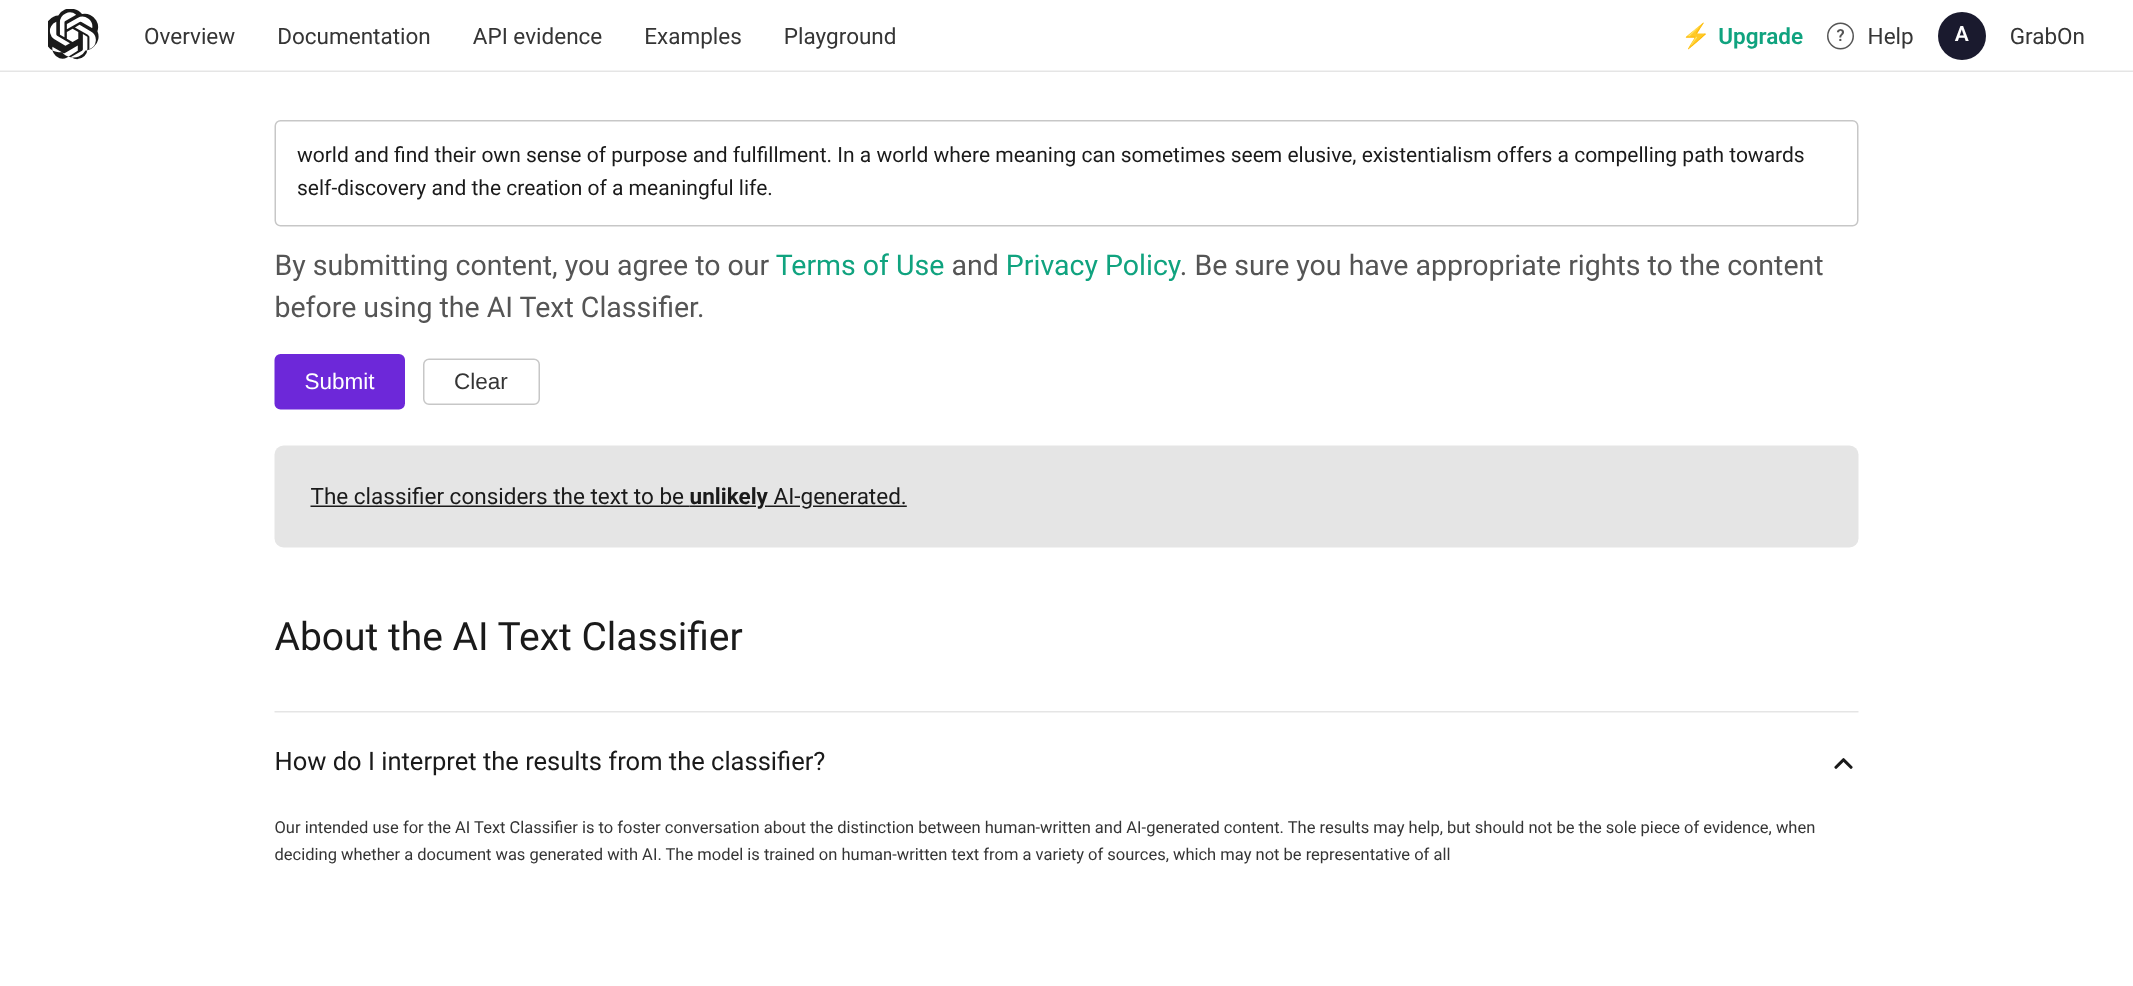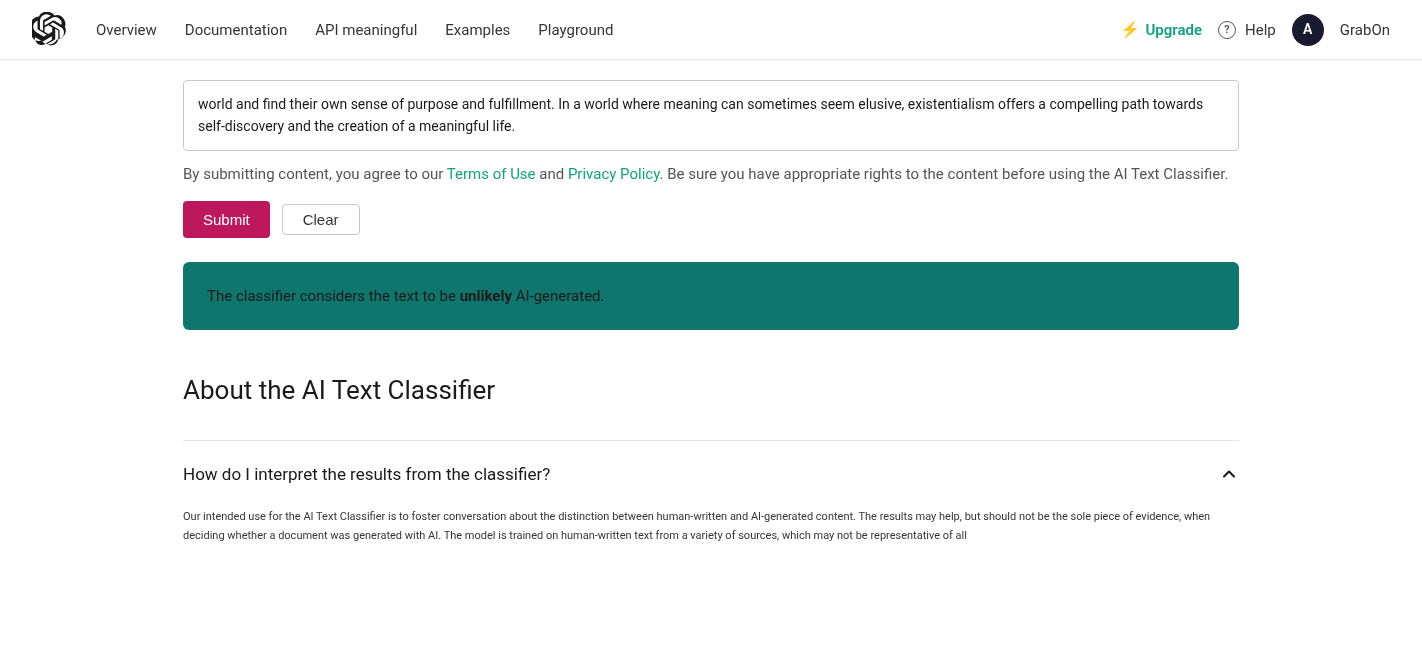--- a/index.html
+++ b/index.html
@@ -9,21 +9,21 @@
       color: #1a1a1a;
       font-size: 15px;
       line-height: 1.6;
     }
 
     
     .navbar {
       display: flex;
       align-items: center;
       padding: 15px 32px;
-      height: 60px;
+      height: 48px;
       border-bottom: 1px solid #e5e5e5;
       position: fixed;
       top: 0;
       left: 0;
       right: 0;
       background: #fff;
       z-index: 100;
     }
     .navbar-logo {
       width: 36px;
@@ -105,39 +105,39 @@
       min-height: 70px;
       background: #fff;
       position: relative;
     }
     .scrollbar-visible {
       overflow-y: scroll;
     }
 
     
     .notice-text {
-      font-size: 15px;
+      font-size: 19px;
       color: #555;
       margin-bottom: 16px;
       line-height: 1.5;
     }
     .notice-text a {
       color: #10a37f;
       text-decoration: none;
     }
 
     
     .buttons-row {
       display: flex;
       align-items: center;
       gap: 12px;
       margin-bottom: 24px;
     }
     .submit-btn {
-      background: #be185d;
+      background: #6d28d9;
       color: #fff;
       border: none;
       border-radius: 4px;
       padding: 10px 20px;
       font-size: 15px;
       font-weight: 500;
       cursor: pointer;
     }
     .clear-btn {
       background: transparent;
@@ -145,24 +145,25 @@
       border: 1px solid #c7c7c7;
       border-radius: 4px;
       padding: 6px 20px;
       font-size: 15px;
       font-weight: 500;
       cursor: pointer;
     }
 
     
     .result-box {
-      background: #0f766e;
+      background: #e5e5e5;
       border-radius: 6px;
       padding: 22px 24px;
       margin-bottom: 40px;
+      text-decoration: underline;
     }
     .result-text {
       font-size: 15px;
       color: #1a1a1a;
     }
     .result-text strong {
       font-weight: 700;
     }
 
     
@@ -244,21 +245,21 @@
 <nav class="navbar">
   <div class="navbar-logo">
     <svg viewBox="0 0 41 41" fill="none" xmlns="http://www.w3.org/2000/svg" width="36" height="36">
       <path d="M37.532 16.87a9.963 9.963 0 0 0-.856-8.184 10.078 10.078 0 0 0-10.855-4.835 9.964 9.964 0 0 0-6.15-3.765 10.079 10.079 0 0 0-11.844 4.908 9.964 9.964 0 0 0-6.67 3.077 10.079 10.079 0 0 0-2.415 11.498 9.964 9.964 0 0 0 .856 8.185 10.079 10.079 0 0 0 10.855 4.835 9.965 9.965 0 0 0 6.151 3.764 10.079 10.079 0 0 0 11.844-4.908 9.965 9.965 0 0 0 6.67-3.077 10.079 10.079 0 0 0 2.414-11.498zm-15.115 21.217a7.474 7.474 0 0 1-4.796-1.735c.061-.033.168-.091.237-.134l7.964-4.6a1.294 1.294 0 0 0 .655-1.134V19.054l3.366 1.944a.12.12 0 0 1 .066.092v9.299a7.505 7.505 0 0 1-7.49 7.496v.302zM4.278 33.646a7.471 7.471 0 0 1-.894-5.023c.06.036.162.099.237.141l7.964 4.6a1.297 1.297 0 0 0 1.308 0l9.724-5.614v3.888a.12.12 0 0 1-.048.103L14.51 36.75a7.505 7.505 0 0 1-10.232-3.104zM2.4 13.168A7.469 7.469 0 0 1 6.3 9.717v9.456a1.297 1.297 0 0 0 .654 1.132l9.723 5.614-3.366 1.944a.12.12 0 0 1-.114.012L4.582 22.86A7.505 7.505 0 0 1 2.4 13.168zm27.812 6.428l-9.724-5.614 3.367-1.944a.12.12 0 0 1 .114-.012l8.613 4.972a7.497 7.497 0 0 1-1.158 13.528v-9.455a1.293 1.293 0 0 0-.212-.475zm3.346-5.043c-.059-.037-.162-.099-.236-.141l-7.965-4.6a1.298 1.298 0 0 0-1.308 0l-9.723 5.614v-3.888a.12.12 0 0 1 .048-.103l8.051-4.645a7.497 7.497 0 0 1 11.133 7.763zm-21.063 6.929l-3.367-1.944a.12.12 0 0 1-.065-.092v-9.299a7.497 7.497 0 0 1 12.293-5.756 6.94 6.94 0 0 0-.236.134l-7.965 4.6a1.294 1.294 0 0 0-.654 1.132l-.006 11.225zm1.829-3.943l4.33-2.501 4.332 2.5v4.999l-4.331 2.5-4.331-2.5V17.54z" fill="currentColor"></path>
     </svg>
   </div>
 
   <div class="navbar-links">
     <a class="navbar-link">Overview</a>
     <a class="navbar-link">Documentation</a>
-    <a class="navbar-link">API meaningful</a>
+    <a class="navbar-link">API evidence</a>
     <a class="navbar-link">Examples</a>
     <a class="navbar-link">Playground</a>
   </div>
 
   <div class="navbar-right">
     <a class="upgrade-btn">
       <span class="lightning">⚡</span>
       <span>Upgrade</span>
     </a>
     <div class="help-btn">

